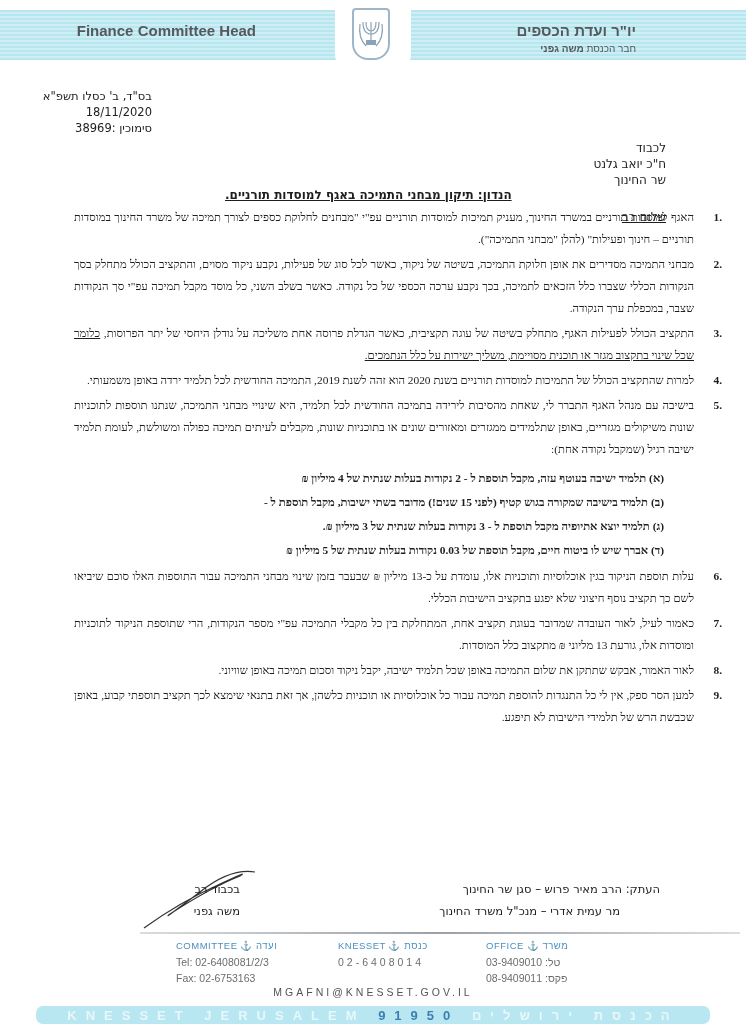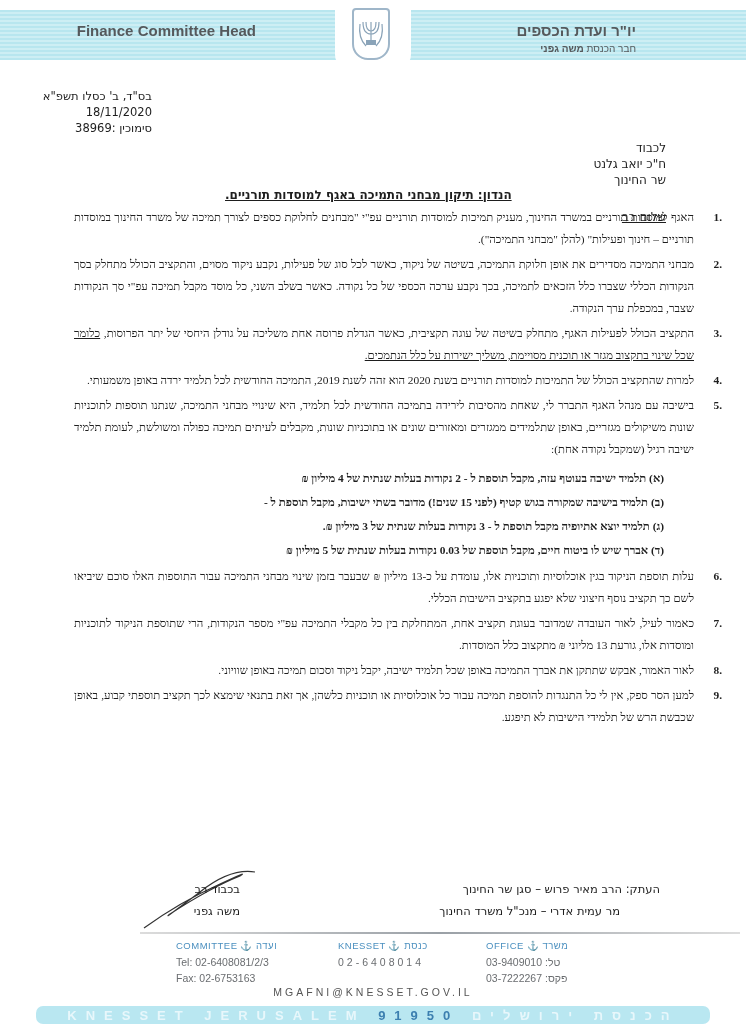--- a/index.html
+++ b/index.html
@@ -120,21 +120,21 @@
   <div class="item">
       <span class="num">.6</span>
       <span class="txt">עלות תוספת הניקוד בגין אוכלוסיות ותוכניות אלו, עומדת על כ-13 מיליון ₪ שבעבר בזמן שינוי מבחני התמיכה עבור התוספות האלו סוכם שיביאו לשם כך תקציב נוסף חיצוני שלא יפגע בתקציב הישיבות הכללי.</span>
     </div>
   <div class="item">
       <span class="num">.7</span>
       <span class="txt">כאמור לעיל, לאור העובדה שמדובר בעוגת תקציב אחת, המתחלקת בין כל מקבלי התמיכה עפ"י מספר הנקודות, הרי שתוספת הניקוד לתוכניות ומוסדות אלו, גורעת 13 מליוני ₪ מתקצוב כלל המוסדות.</span>
     </div>
   <div class="item">
       <span class="num">.8</span>
-      <span class="txt">לאור האמור, אבקש שתתקן את אברך התמיכה באופן שכל תלמיד ישיבה, יקבל ניקוד וסכום תמיכה באופן שוויוני.</span>
+      <span class="txt">לאור האמור, אבקש שתתקן את שלום התמיכה באופן שכל תלמיד ישיבה, יקבל ניקוד וסכום תמיכה באופן שוויוני.</span>
     </div>
   <div class="item">
       <span class="num">.9</span>
       <span class="txt">למען הסר ספק, אין לי כל התנגדות להוספת תמיכה עבור כל אוכלוסיות או תוכניות כלשהן, אך זאת בתנאי שימצא לכך תקציב תוספתי קבוע, באופן שכבשת הרש של תלמידי הישיבות לא תיפגע.</span>
     </div>
 </div>
 
 <svg class="sig-svg" width="120" height="70" viewBox="0 0 120 70">
   <path d="M4 66 Q40 40 80 22 Q110 8 100 14 Q70 26 30 52 Q20 60 60 30 Q90 6 115 10" stroke="#333" stroke-width="1.2" fill="none"></path>
 </svg>
@@ -153,21 +153,21 @@
   <div>Tel: 02-6408081/2/3</div>
   <div>Fax: 02-6753163</div>
 </div>
 <div class="contact c2">
   <div class="lbl">KNESSET ⚓ כנסת</div>
   <div style="letter-spacing:3px">02-6408014</div>
 </div>
 <div class="contact c3">
   <div class="lbl">OFFICE ⚓ משרד</div>
   <div style="direction:rtl;text-align:left">טל: 03-9409010</div>
-  <div style="direction:rtl;text-align:left">פקס: 03-7222267</div>
+  <div style="direction:rtl;text-align:left">פקס: 08-9409011</div>
 </div>
 
 <div class="email">MGAFNI@KNESSET.GOV.IL</div>
 <div class="footer-band">
   <span>KNESSET JERUSALEM</span>
   <span class="zip">91950</span>
   <span>הכנסת ירושלים</span>
 </div>
 
 </body></html>

